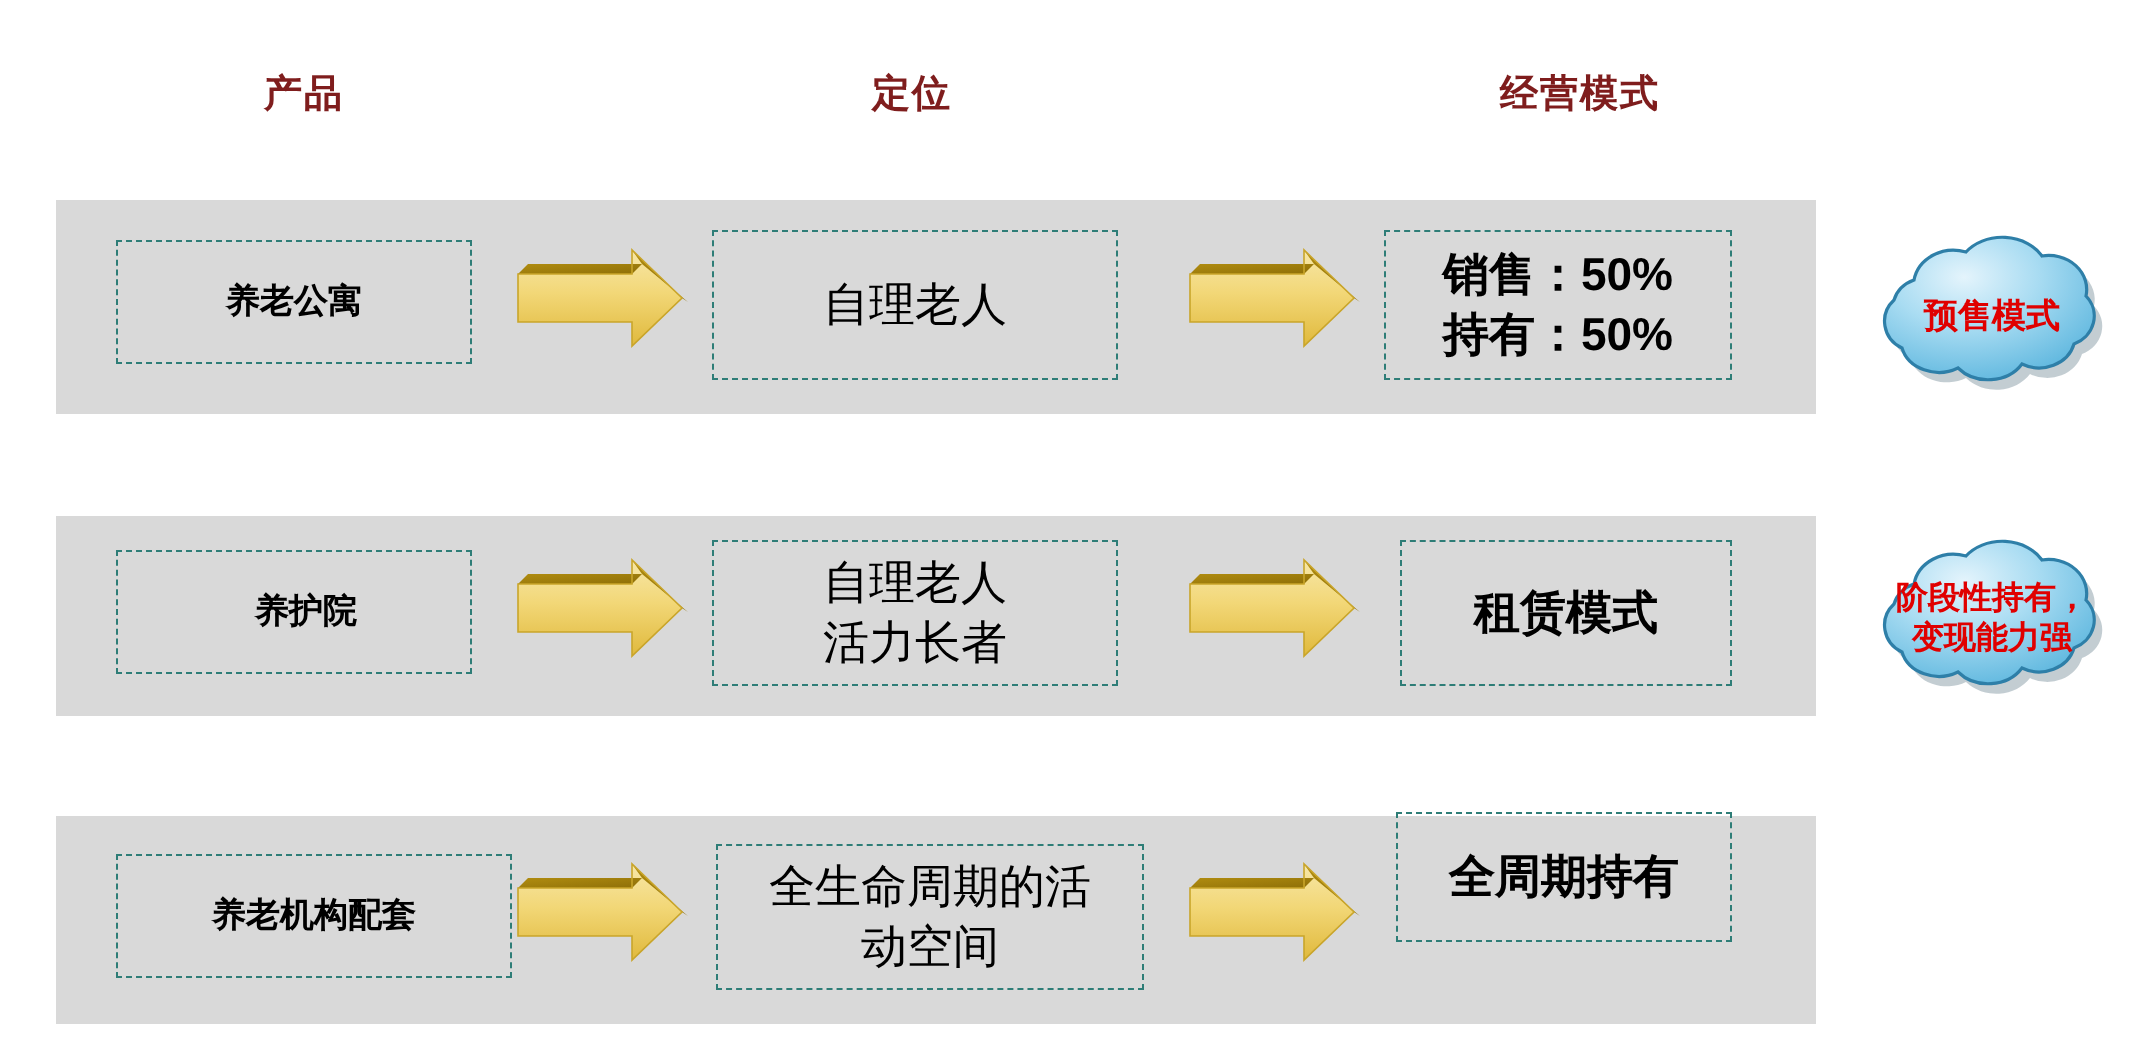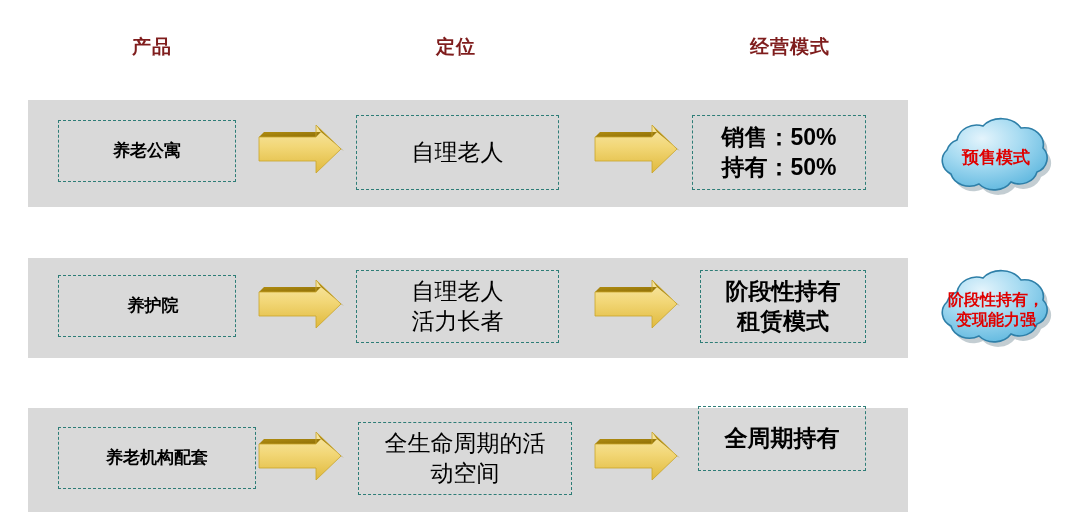--- a/index.html
+++ b/index.html
@@ -225,21 +225,20 @@
 <div class="arrow" id="arrow-2b">
   <svg viewBox="0 0 88 60" width="88" height="60" aria-hidden="true">
     <polygon points="3,16 60,16 60,4 85,28 60,52 60,40 3,40" fill="url(#ag1)"></polygon>
     <polygon points="3,16 8,11 65,11 60,16" fill="url(#ag1d)"></polygon>
     <polygon points="65,11 88,30 85,28 60,4" fill="url(#ag1d)"></polygon>
     <path d="M3,16 L60,16 L60,4 L85,28 L60,52 L60,40 L3,40 Z" fill="none" stroke="#c9a52a" stroke-width="0.8"></path>
   </svg>
 </div>
 
 <div class="dbox model" id="box-model-2">
-  <span class="line">阶段性持有</span>
   <span class="line">租赁模式</span>
 </div>
 
 <div class="cloud" id="cloud-2">
   <svg viewBox="0 0 152 96" width="152" height="96" aria-hidden="true">
     <g transform="translate(3,4)">
       <path d="M34,26 a20,18 0 0 1 26,-14 a23,19 0 0 1 38,2 a19,17 0 0 1 22,20
                a16,15 0 0 1 -6,24 a18,16 0 0 1 -26,10 a20,17 0 0 1 -32,2
                a19,16 0 0 1 -28,-10 a16,15 0 0 1 -4,-24 a17,15 0 0 1 10,-10 Z" fill="#79909c" opacity="0.45" transform="translate(4,5)"></path>
       <path d="M34,26 a20,18 0 0 1 26,-14 a23,19 0 0 1 38,2 a19,17 0 0 1 22,20

